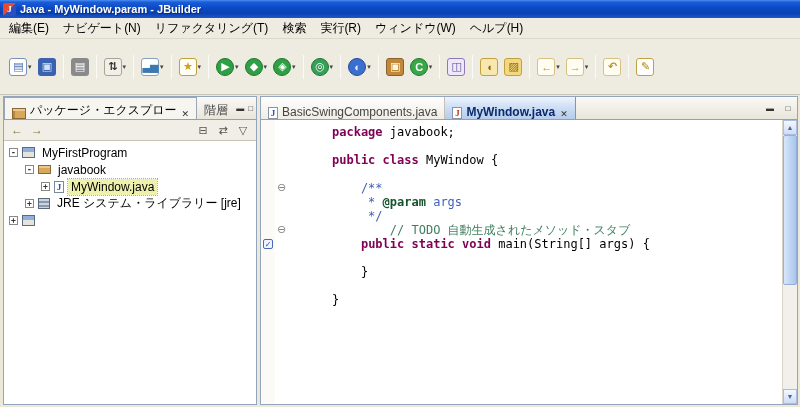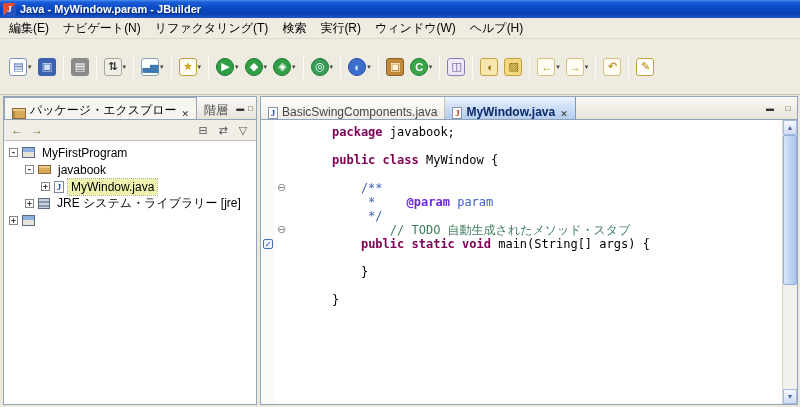--- a/index.html
+++ b/index.html
@@ -82,21 +82,21 @@
   .marker-bar { width:14px; flex:none; background:#fbfaf7; position:relative; }
   .fold-bar { width:13px; flex:none; background:#fff; position:relative; }
   .fold-marker { position:absolute; left:1px; width:11px; height:11px; color:#848484; font-size:11px; line-height:11px; text-align:center; cursor:default; }
   .task-marker { position:absolute; left:2px; width:10px; height:10px; border:1px solid #4a68b8; border-radius:2px;
     background:#eef3ff; color:#2a50c0; font-size:8px; line-height:9px; text-align:center; cursor:default; }
   .code { flex:1; padding:5px 0 0 4px; font-family:"DejaVu Sans Mono","Liberation Mono",monospace; font-size:12px; overflow:hidden; cursor:text; }
   .code-line { height:14px; line-height:14px; white-space:pre;padding-left:40px; }
   .tok-kw { color:#7f0055; font-weight:bold; }
   .tok-pl { color:#000; }
   .tok-doc { color:#3f5fbf; }
-  .tok-doctag { color:#6d28d9; font-weight:bold;margin-left:24px; }
+  .tok-doctag { color:#14532d; font-weight:bold; }
   .tok-cmt { color:#3f7f5f; }
 
   
   .sb { width:15px; flex:none; background:#f2f0ea; border-left:1px solid #d8d4c8; display:flex; flex-direction:column; }
   .sb-arrow { height:15px; flex:none; background:linear-gradient(180deg,#f4f8ff,#cfdcf2); border:1px solid #aabde0;
     color:#4a66a0; font-size:7px; display:flex; align-items:center; justify-content:center; cursor:default; }
   .sb-thumb { height:150px; flex:none; background:linear-gradient(90deg,#d8e6fa,#a9c4ec); border:1px solid #92b0da; border-radius:2px; cursor:default; }
   .sb-track { flex:1; }
 </style>
 </head>
@@ -281,21 +281,21 @@
         <div class="fold-bar">
             <div class="fold-marker" style="top: 62px;">⊖</div>
             <div class="fold-marker" style="top: 104px;">⊖</div>
           </div>
         <div class="code">
             <div class="code-line"><span class="tok-kw">package</span><span class="tok-pl"> javabook;</span></div>
             <div class="code-line"></div>
             <div class="code-line"><span class="tok-kw">public class</span><span class="tok-pl"> MyWindow {</span></div>
             <div class="code-line"></div>
             <div class="code-line"><span class="tok-doc">    /**</span></div>
-            <div class="code-line"><span class="tok-doc">     * </span><span class="tok-doctag">@param</span><span class="tok-doc"> param</span></div>
+            <div class="code-line"><span class="tok-doc">     * </span><span class="tok-doctag">@param</span><span class="tok-doc"> args</span></div>
             <div class="code-line"><span class="tok-doc">     */</span></div>
             <div class="code-line"><span class="tok-pl">        </span><span class="tok-cmt">// TODO 自動生成されたメソッド・スタブ</span></div>
             <div class="code-line"><span class="tok-pl">    </span><span class="tok-kw">public static void</span><span class="tok-pl"> main(String[] args) {</span></div>
             <div class="code-line"></div>
             <div class="code-line"><span class="tok-pl">    }</span></div>
             <div class="code-line"></div>
             <div class="code-line"><span class="tok-pl">}</span></div>
           </div>
         <div class="sb">
           <div class="sb-arrow">▲</div>

